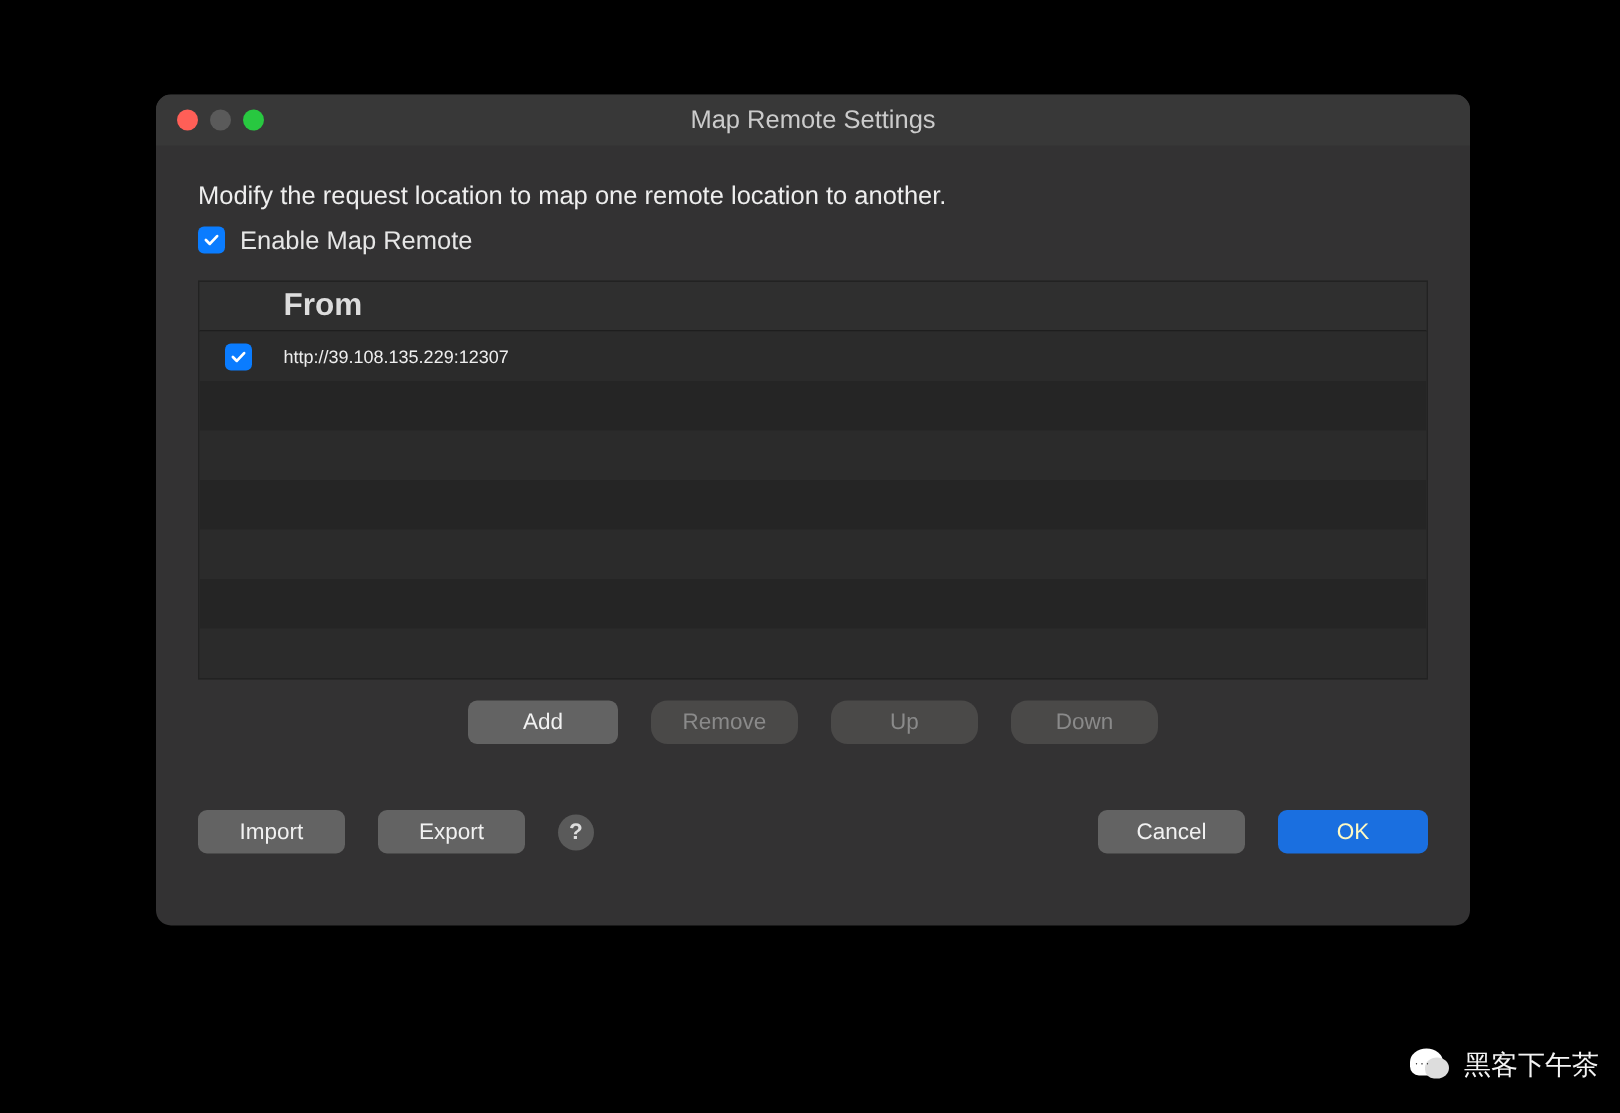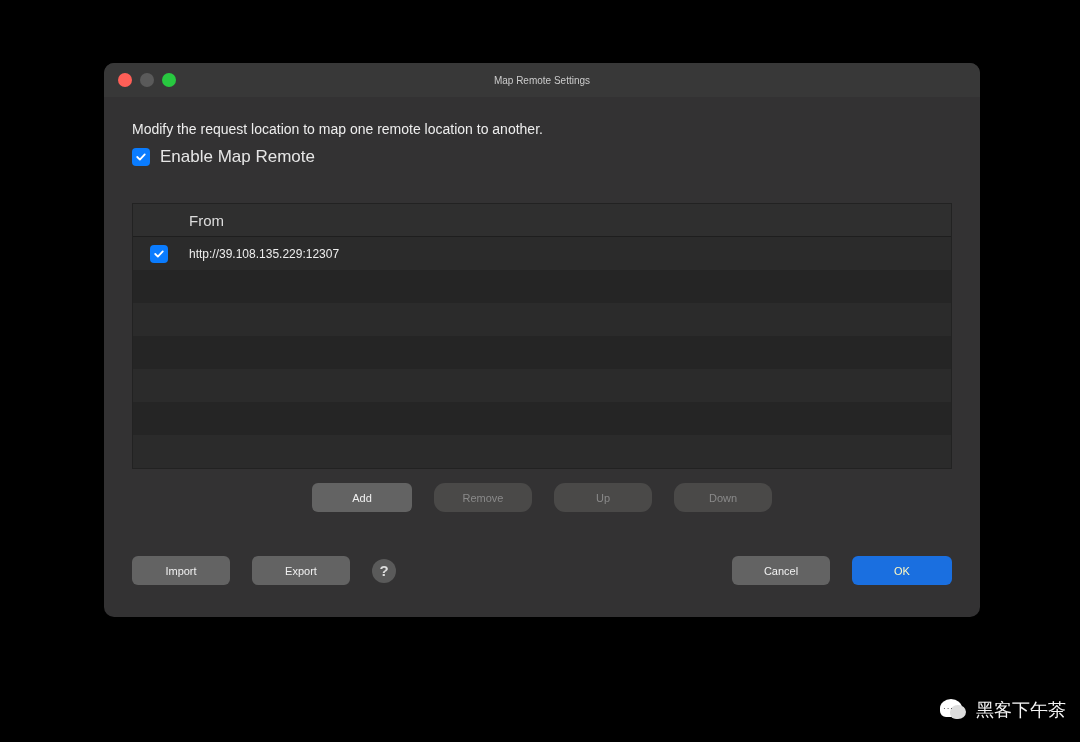--- a/index.html
+++ b/index.html
@@ -9,46 +9,46 @@
       position: absolute; left: 104px; top: 63px; width: 876px; height: 554px;
       background: #333233; border-radius: 10px; overflow: hidden;
       box-shadow: 0 10px 40px rgba(0,0,0,.6);
     }
     .titlebar { height: 34px; background: #383838; display: flex; align-items: center; position: relative; }
     .traffic { position: absolute; left: 14px; top: 10px; display: flex; gap: 8px; }
     .tl { width: 14px; height: 14px; border-radius: 50%; }
     .tl.red { background: #ff5f57; }
     .tl.yellow { background: #5a5a5a; }
     .tl.green { background: #28c840; }
-    .titlebar .title { flex: 1; text-align: center; color: #cbcbcb; font-size: 10px; font-weight: 500; }
+    .titlebar .title { flex: 1; text-align: center; color: #cbcbcb; font-size: 17px; font-weight: 500; }
 
     .content { padding: 24px 28px 20px 28px; color: #e6e6e6; }
-    .desc { font-size: 14px; margin-bottom: 10px; color: #eee; }
-    .check-row { display: flex; align-items: center; gap: 10px; margin-bottom: 36px; }
+    .desc { font-size: 17px; margin-bottom: 10px; color: #eee; }
+    .check-row { display: flex; align-items: flex-start; gap: 10px; margin-bottom: 16px; }
     .chk { width: 18px; height: 18px; border-radius: 4px; background: #0a7cff; display: flex; align-items: center; justify-content: center; flex: 0 0 auto; }
     .chk svg { width: 12px; height: 12px; }
     .chk-label { font-size: 17px; }
 
     .table-wrap { border: 1px solid #222; background: #2b2b2b; }
     .thead-row, .trow { display: flex; align-items: center; height: 33px; }
     .thead-row { background: #2f2f2f; border-bottom: 1px solid #1e1e1e; }
     .col-chk { width: 52px; display: flex; justify-content: center; align-items: center; }
     .col-from { flex: 1; padding-left: 4px; }
     .col-to { flex: 1; padding-left: 4px; }
-    .th { color: #ddd; font-size: 15px; font-weight: 400; }
+    .th { color: #ddd; font-size: 21px; font-weight: 700; }
     .td { color: #eee; font-size: 12px; }
     .trow.even { background: #252525; }
     .trow.odd { background: #2b2b2b; }
     .tbody { height: 231px; overflow: hidden; background: #2b2b2b; }
 
     .table-bar { display: flex; justify-content: center; gap: 22px; margin-top: 14px; }
     .btn-bar { display: flex; align-items: center; gap: 22px; margin-top: 44px; }
     .btn {
       height: 29px; border-radius: 6px; border: none; cursor: pointer;
-      background: #636363; color: #f1f1f1; font-size: 11px; padding: 0 18px;
+      background: #636363; color: #f1f1f1; font-size: 15px; padding: 0 18px;
       min-width: 98px;
     }
     .btn.dim { background: #4a4948; color: #8a8a8a; cursor: default; border-radius: 11px; }
     .btn.primary { background: #1a6fe0; color: #fef9c3; min-width: 100px; }
     .btn.add { min-width: 100px; }
     .spacer { flex: 1; }
 
     .help-icon {
       width: 24px; height: 24px; border-radius: 50%; background: #5a5a5a;
       display: flex; align-items: center; justify-content: center; color: #ddd;

